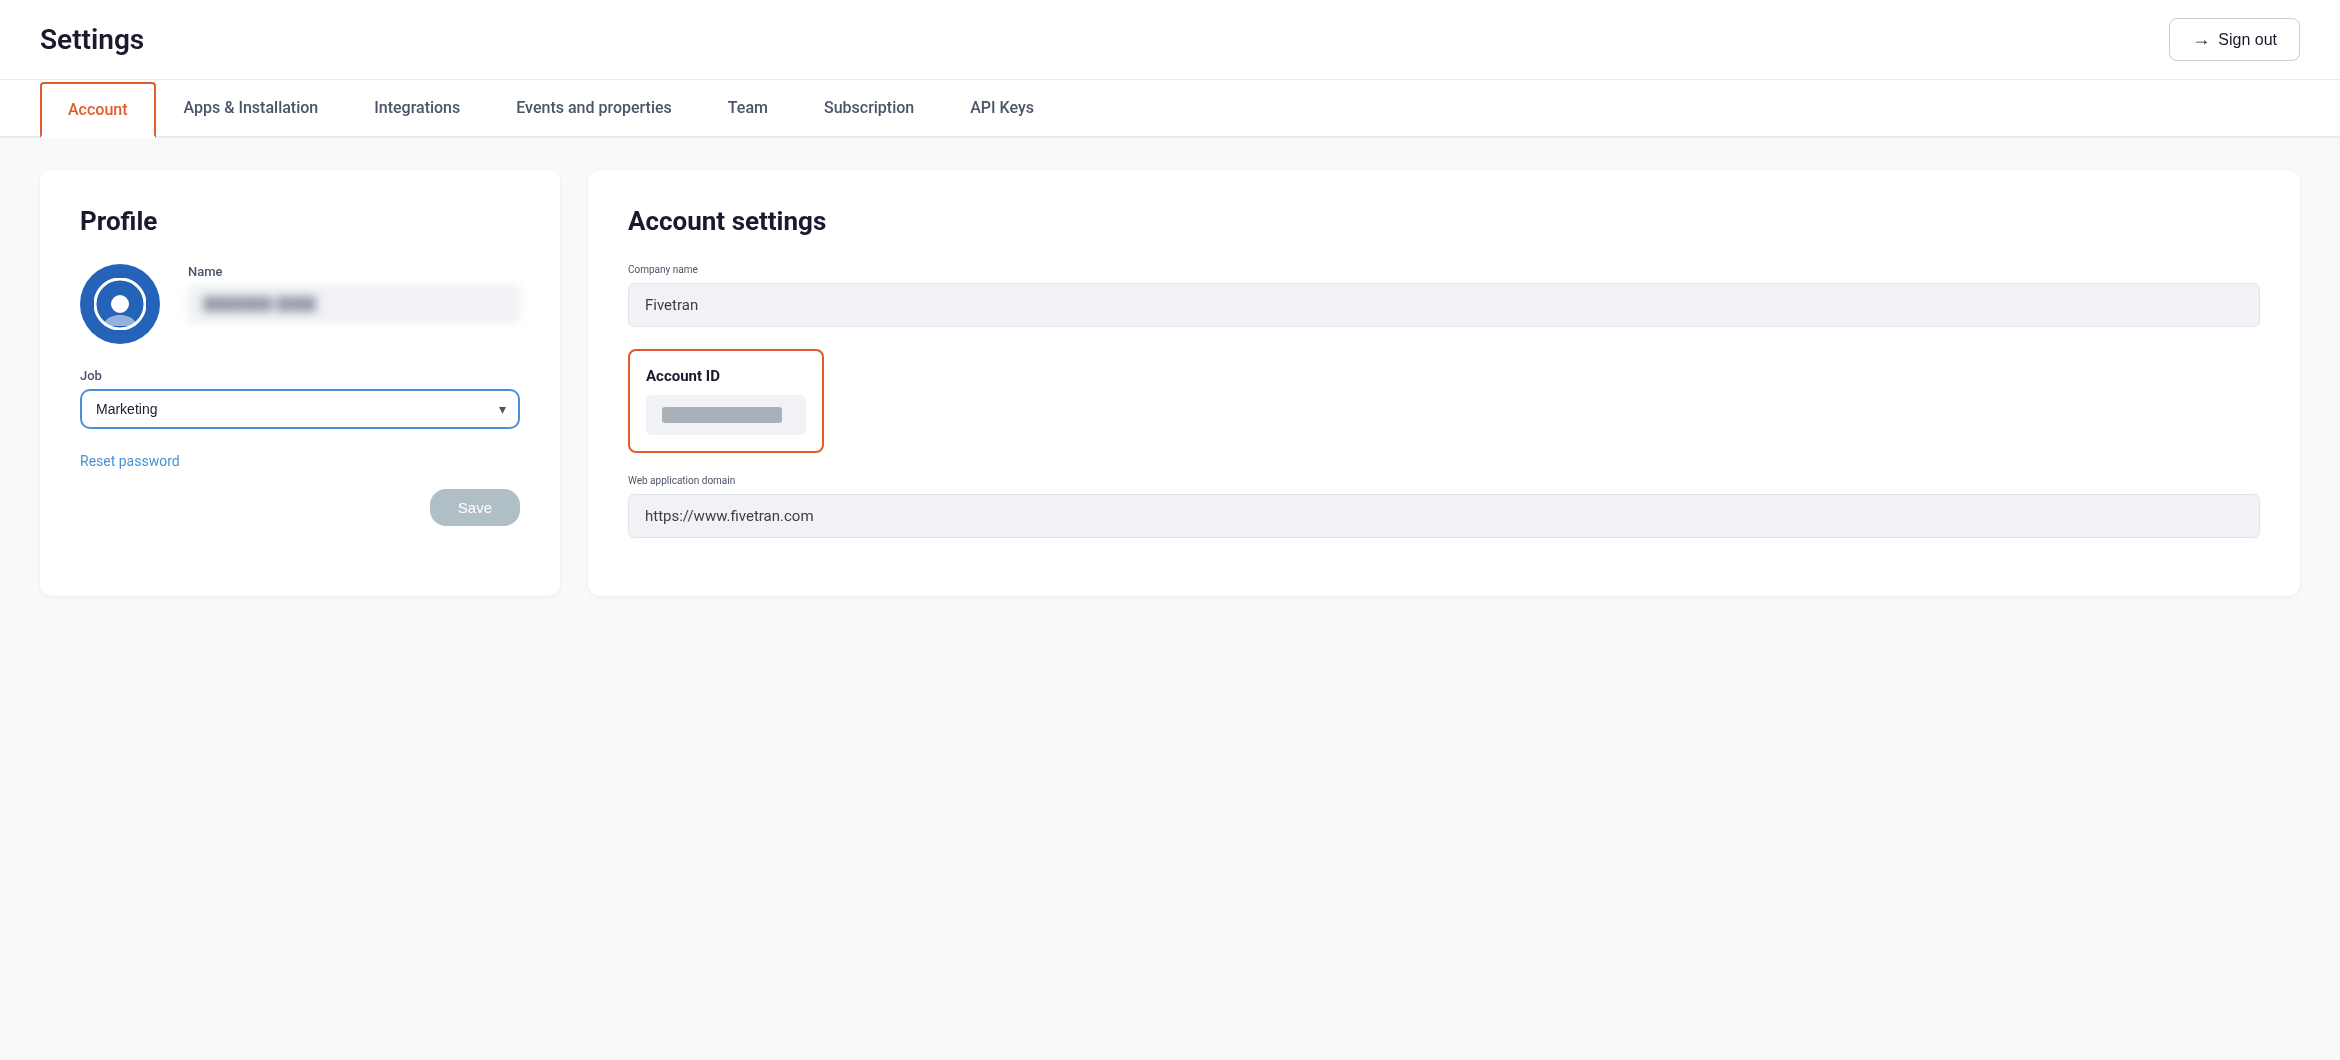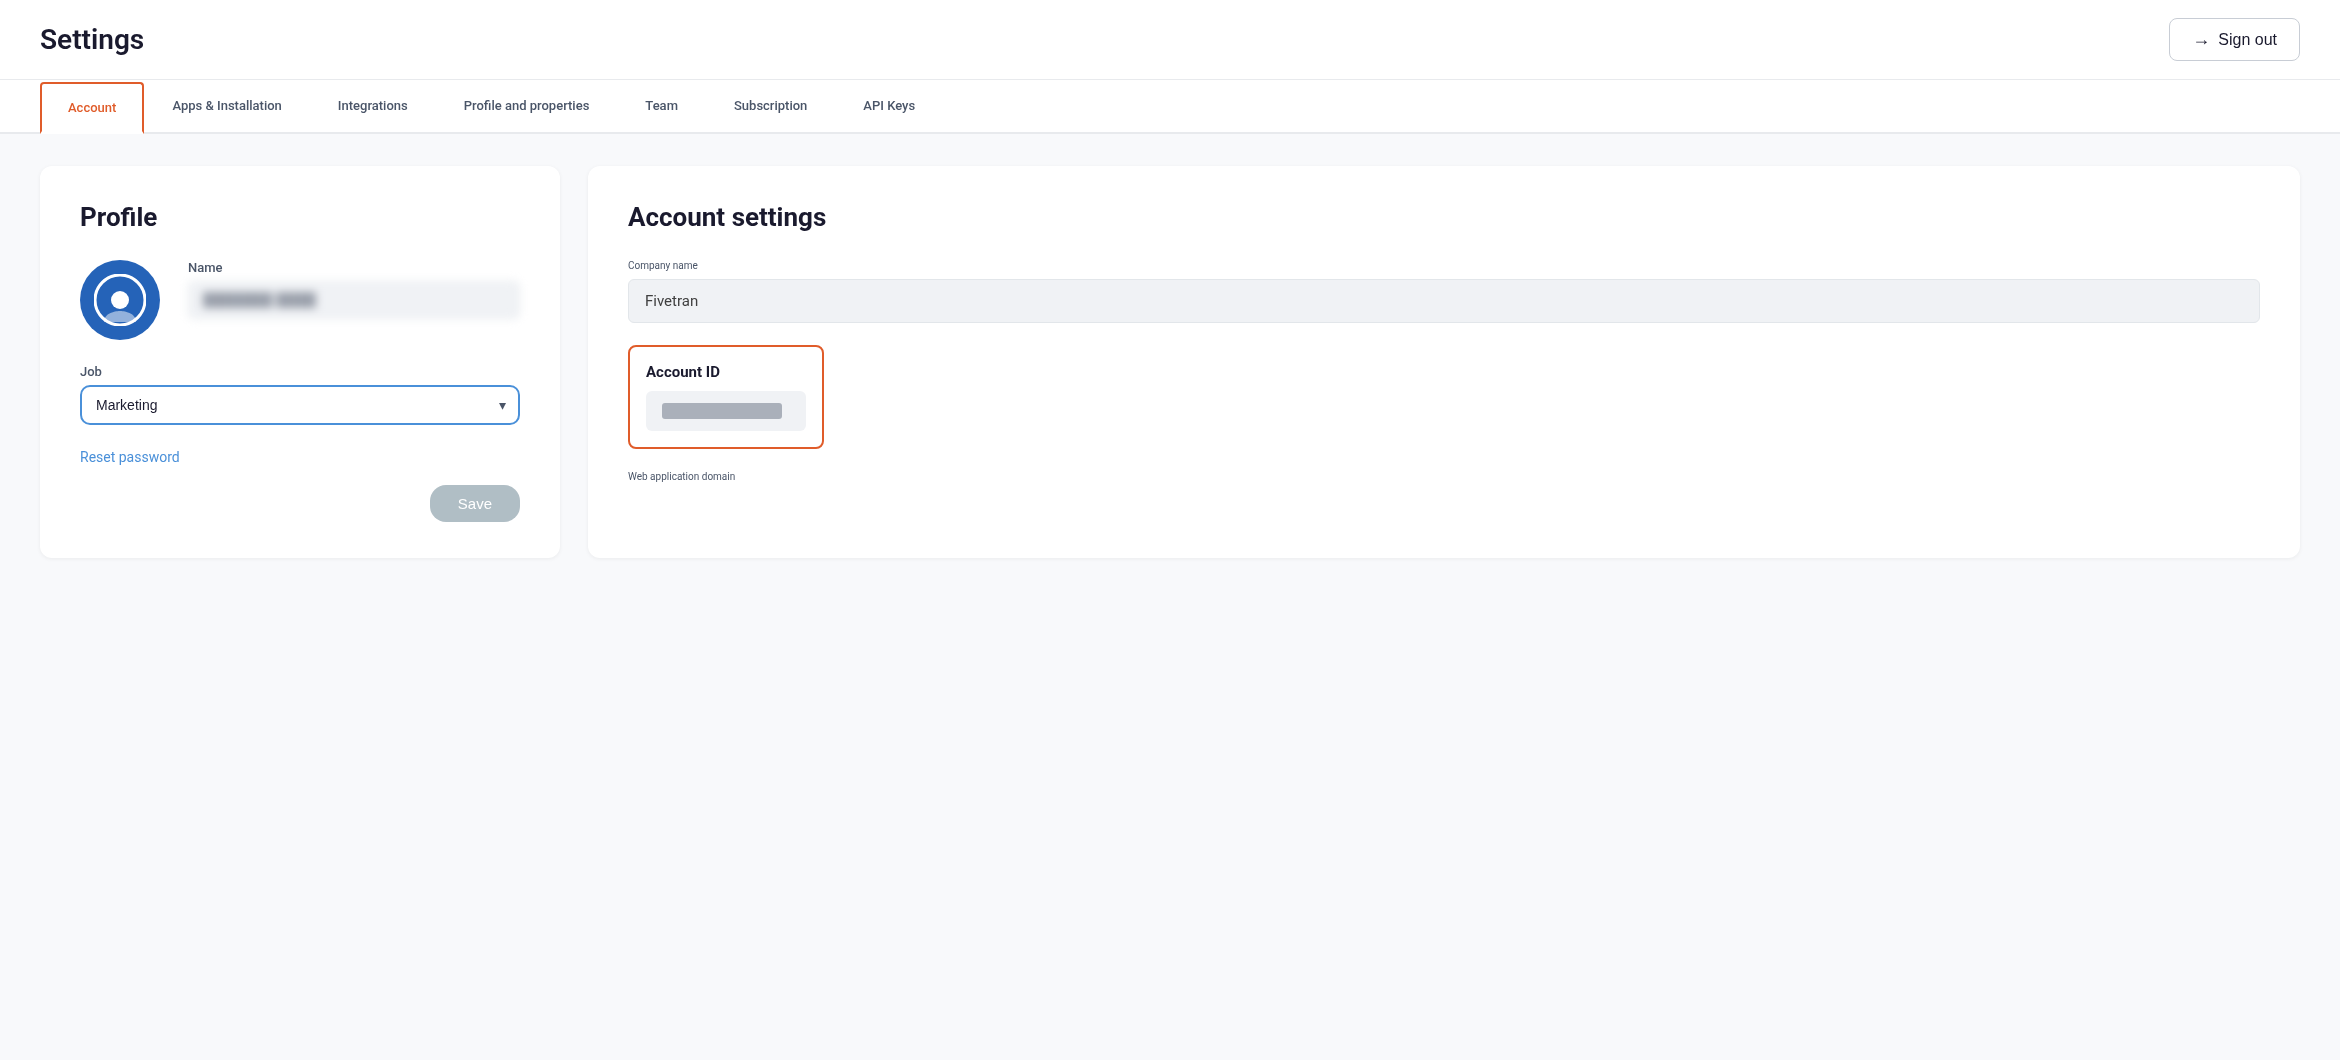--- a/index.html
+++ b/index.html
@@ -42,21 +42,21 @@
     .tabs-bar {
       background: #fff;
       display: flex;
       align-items: flex-end;
       padding: 0 40px;
       border-bottom: 2px solid #e8eaed;
       gap: 0;
     }
     .tab {
       padding: 18px 28px;
-      font-size: 13px;
+      font-size: 16px;
       font-weight: 500;
       color: #4a5568;
       cursor: pointer;
       border-bottom: 3px solid transparent;
       margin-bottom: -2px;
       white-space: nowrap;
     }
     .tab.active {
       color: #e05c2a;
       border: 2px solid #e05c2a;
@@ -240,21 +240,21 @@
   <div class="tab active">
     <span>Account</span>
   </div>
   <div class="tab">
     <span>Apps &amp; Installation</span>
   </div>
   <div class="tab">
     <span>Integrations</span>
   </div>
   <div class="tab">
-    <span>Profile and properties</span>
+    <span>Events and properties</span>
   </div>
   <div class="tab">
     <span>Team</span>
   </div>
   <div class="tab">
     <span>Subscription</span>
   </div>
   <div class="tab">
     <span>API Keys</span>
   </div>
@@ -319,16 +319,17 @@
     <div class="account-id-section">
       <div class="account-id-label">Account ID</div>
       <div style="background:#f0f2f5; border-radius:6px; padding:12px 16px; min-width:160px;">
         <span class="account-id-value"></span>
       </div>
     </div>
 
     
     <div class="account-field-group">
       <div class="account-field-label">Web application domain</div>
+      <div class="account-field-value">https://www.fivetran.com</div>
     </div>
   </div>
 
 </div>
 
 </body></html>

